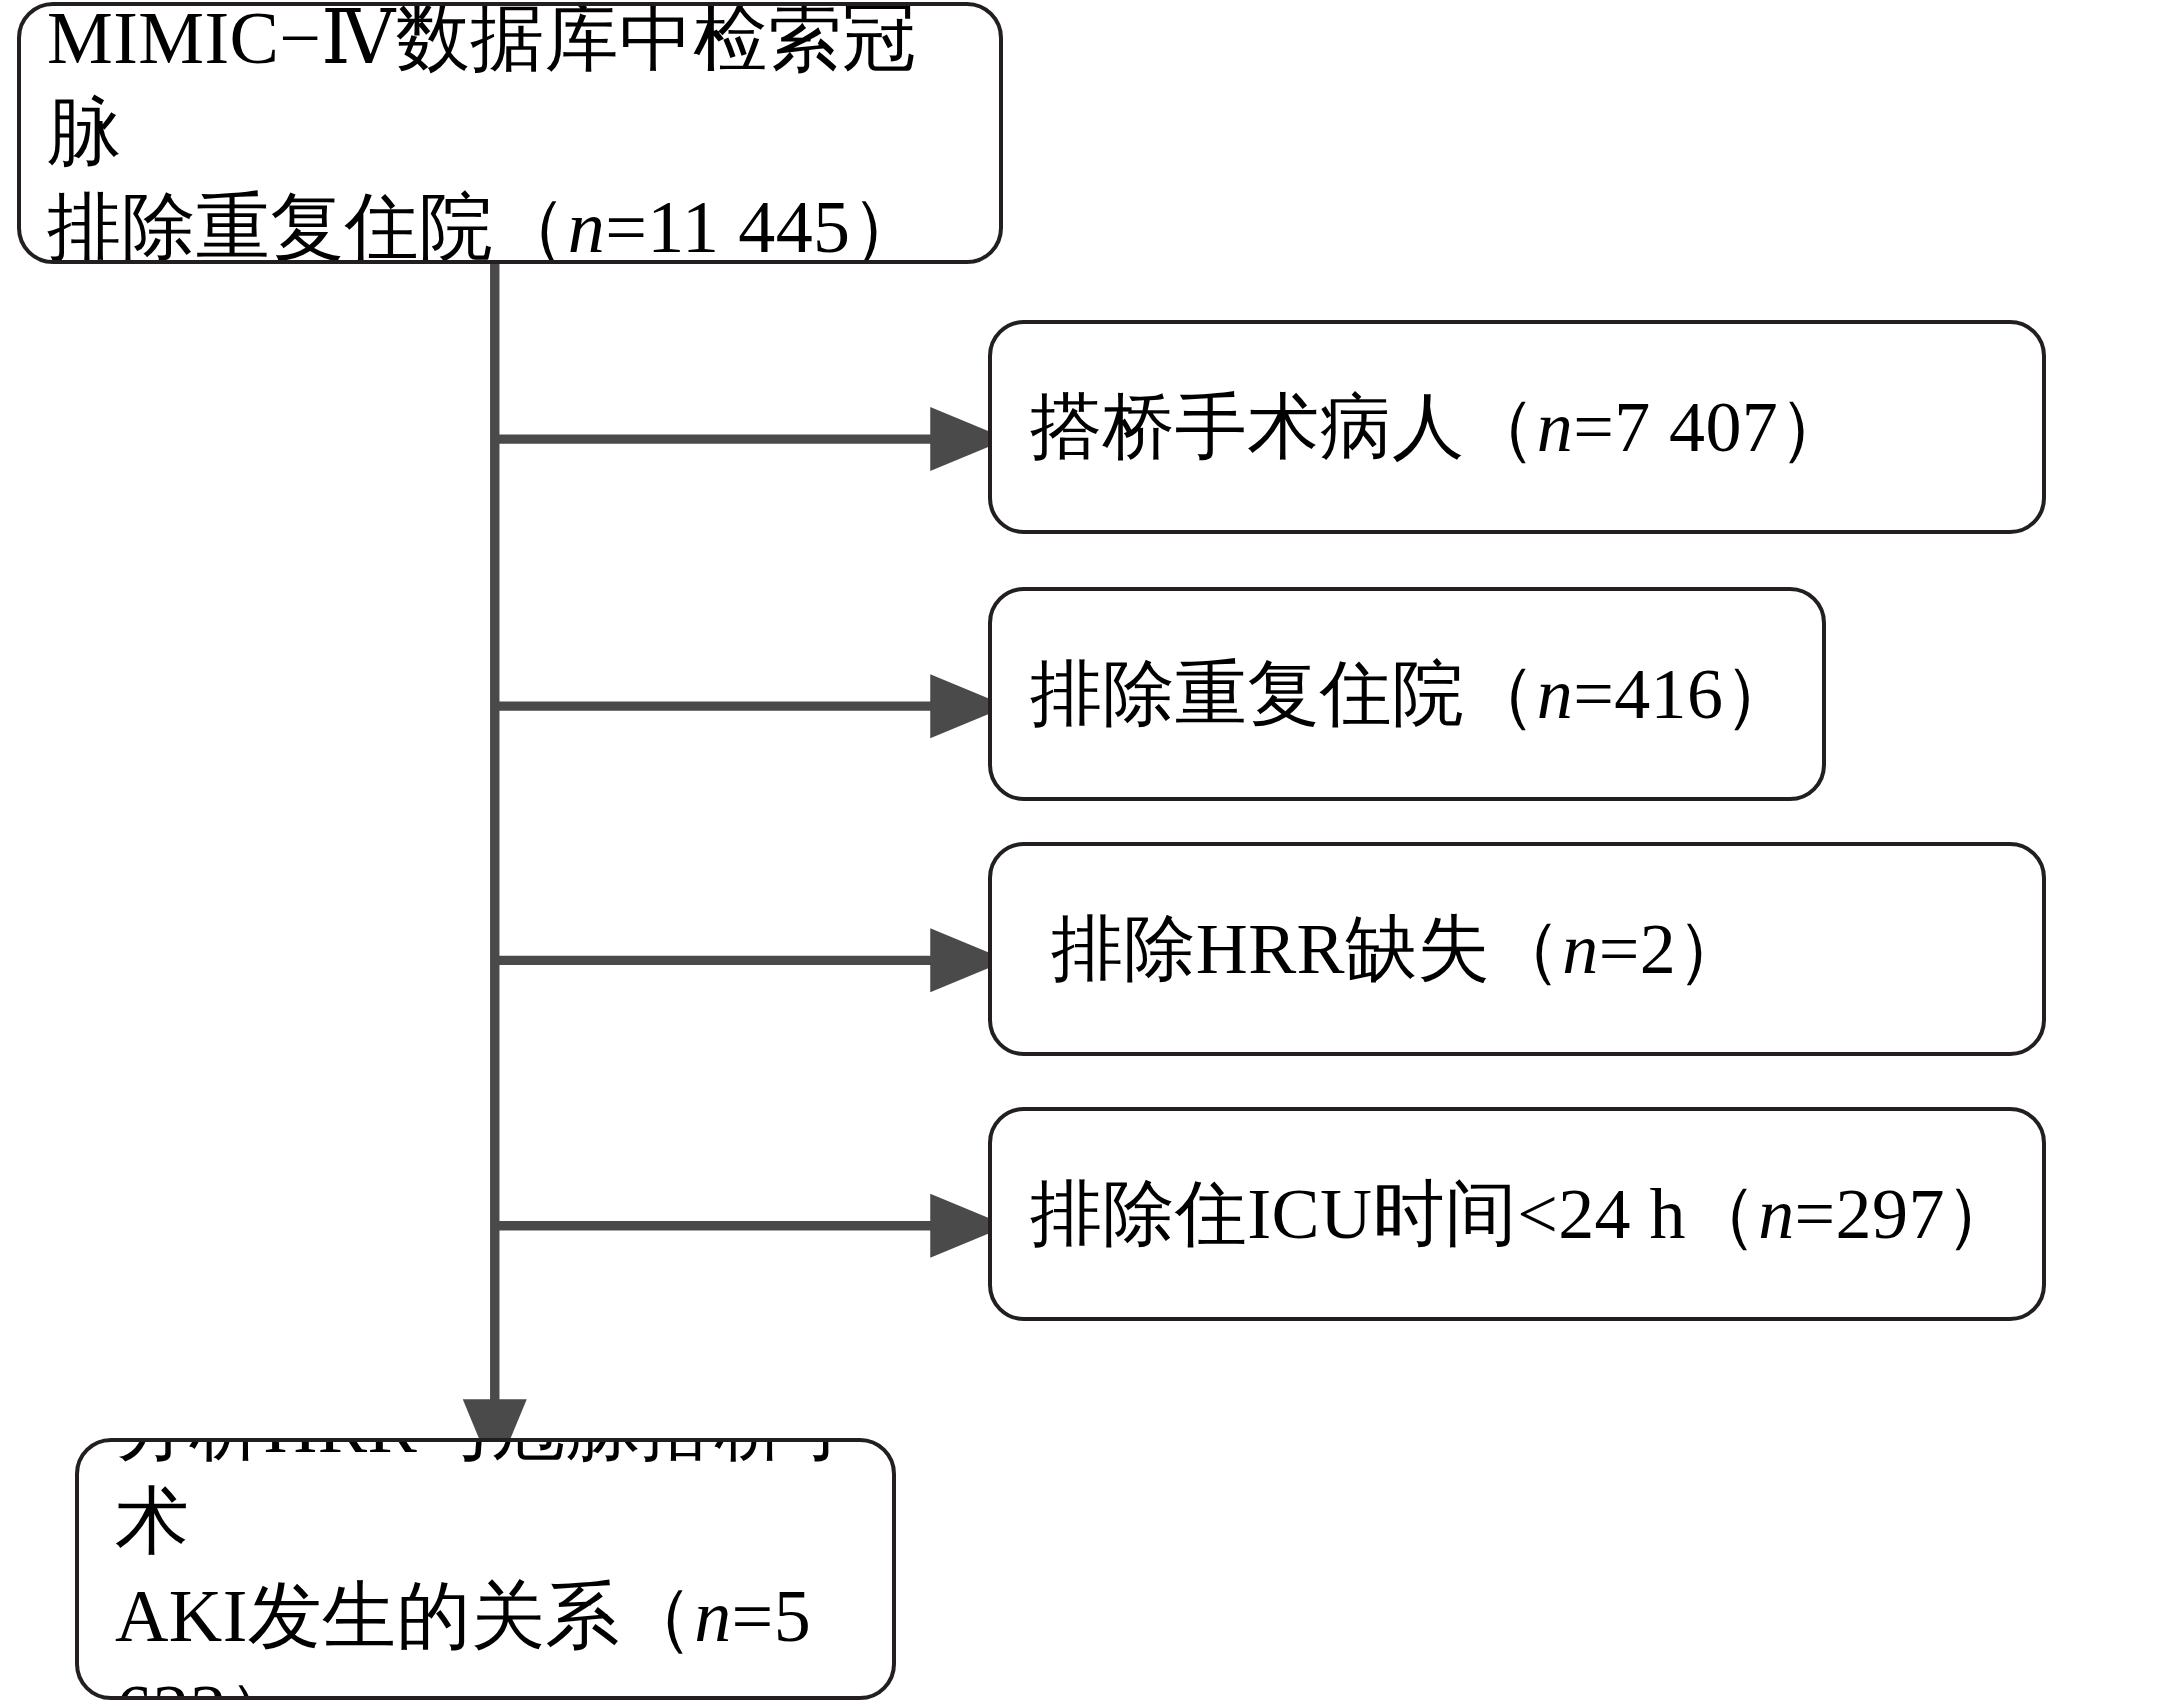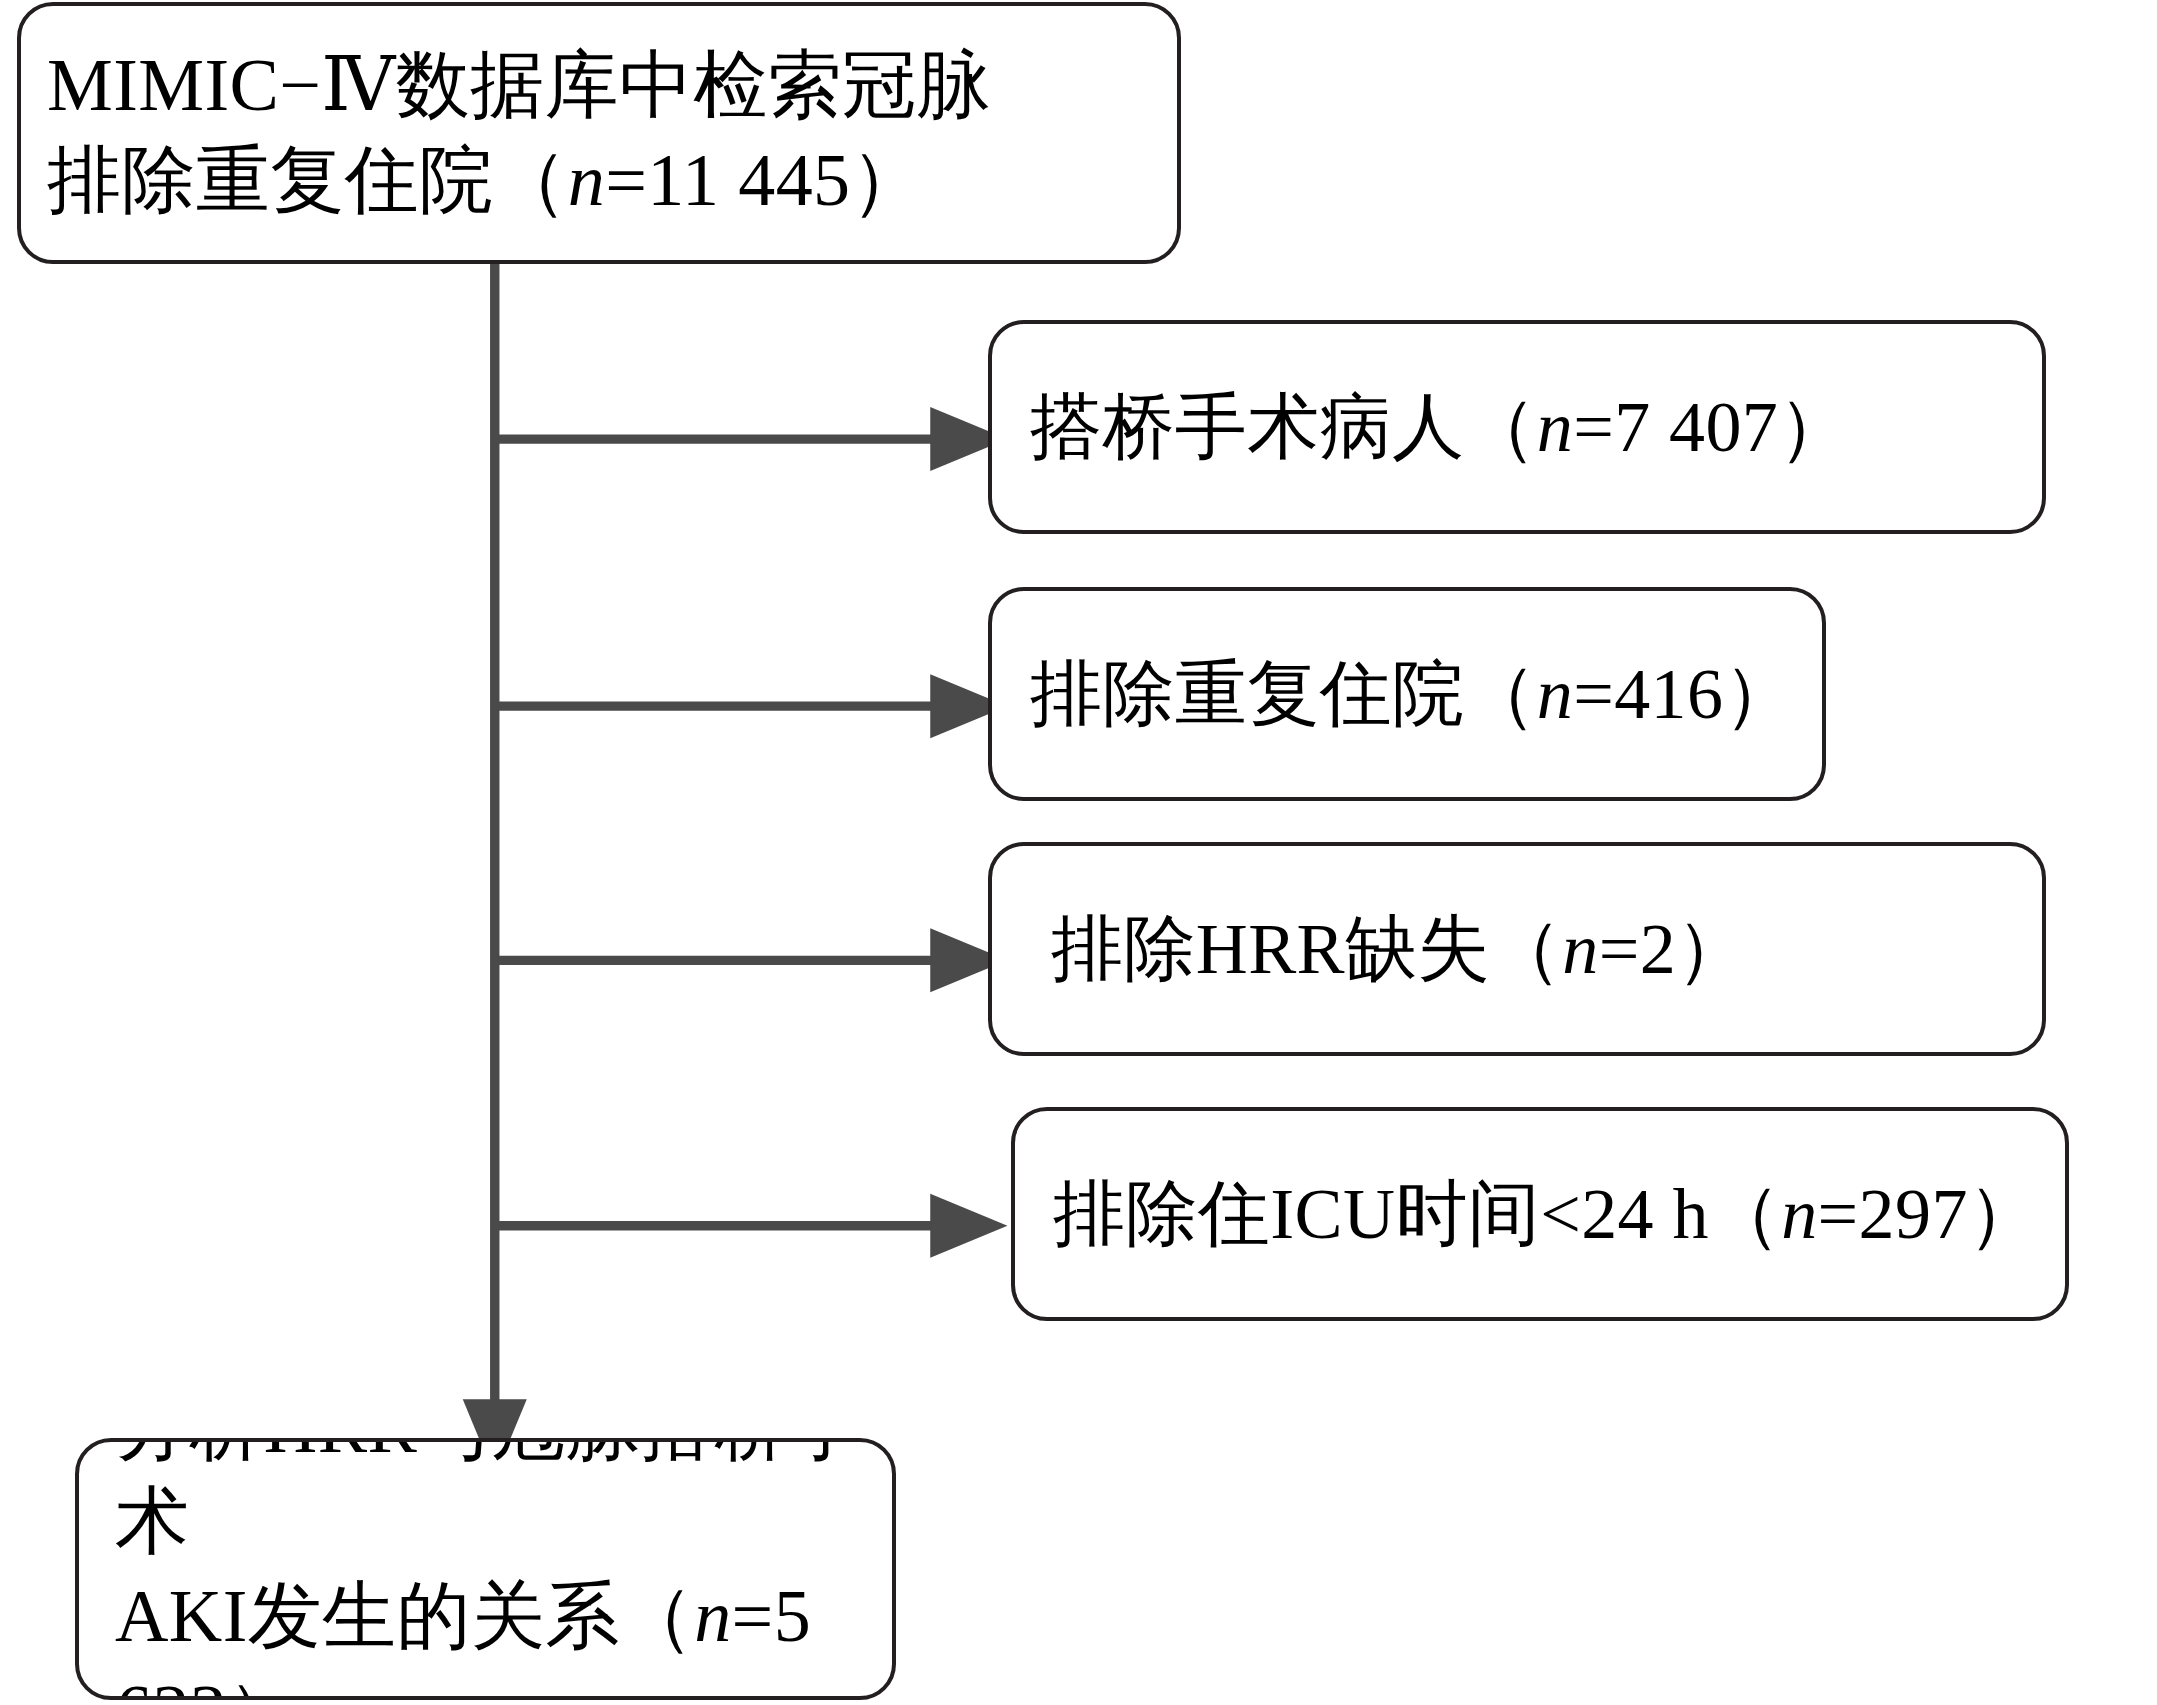--- a/index.html
+++ b/index.html
@@ -44,29 +44,29 @@
     padding-left: 29px;
     padding-right: 15.4px;
   }
   .node-text .n-ital {
     font-style: italic;
   }
   
   #node-source {
     left: 17px;
     top: 1.7px;
-    width: 1164px;
+    width: 986px;
     height: 262px;
   }
   #node-source .node-text { font-size: 74px; padding-left: 26px; }
 
   #node-excl-0 { left: 988px; top: 320px;  width: 1058px; height: 214px; }
   #node-excl-1 { left: 988px; top: 587px;  width: 838px; height: 214px; }
   #node-excl-2 { left: 988px; top: 842px;  width: 1058px; height: 214px; padding-left: 21px; }
-  #node-excl-3 { left: 988px; top: 1107px; width: 1058px; height: 214px; margin-left: 23px; }
+  #node-excl-3 { left: 988px; top: 1107px; width: 1058px; height: 214px; }
   .excl .node-text { font-size: 72px; padding-left: 38px; }
 
   #node-outcome {
     left: 75px;
     top: 1438px;
     width: 821px;
     height: 262px;
   }
   #node-outcome .node-text { font-size: 74px; padding-left: 36px; }
 </style>

